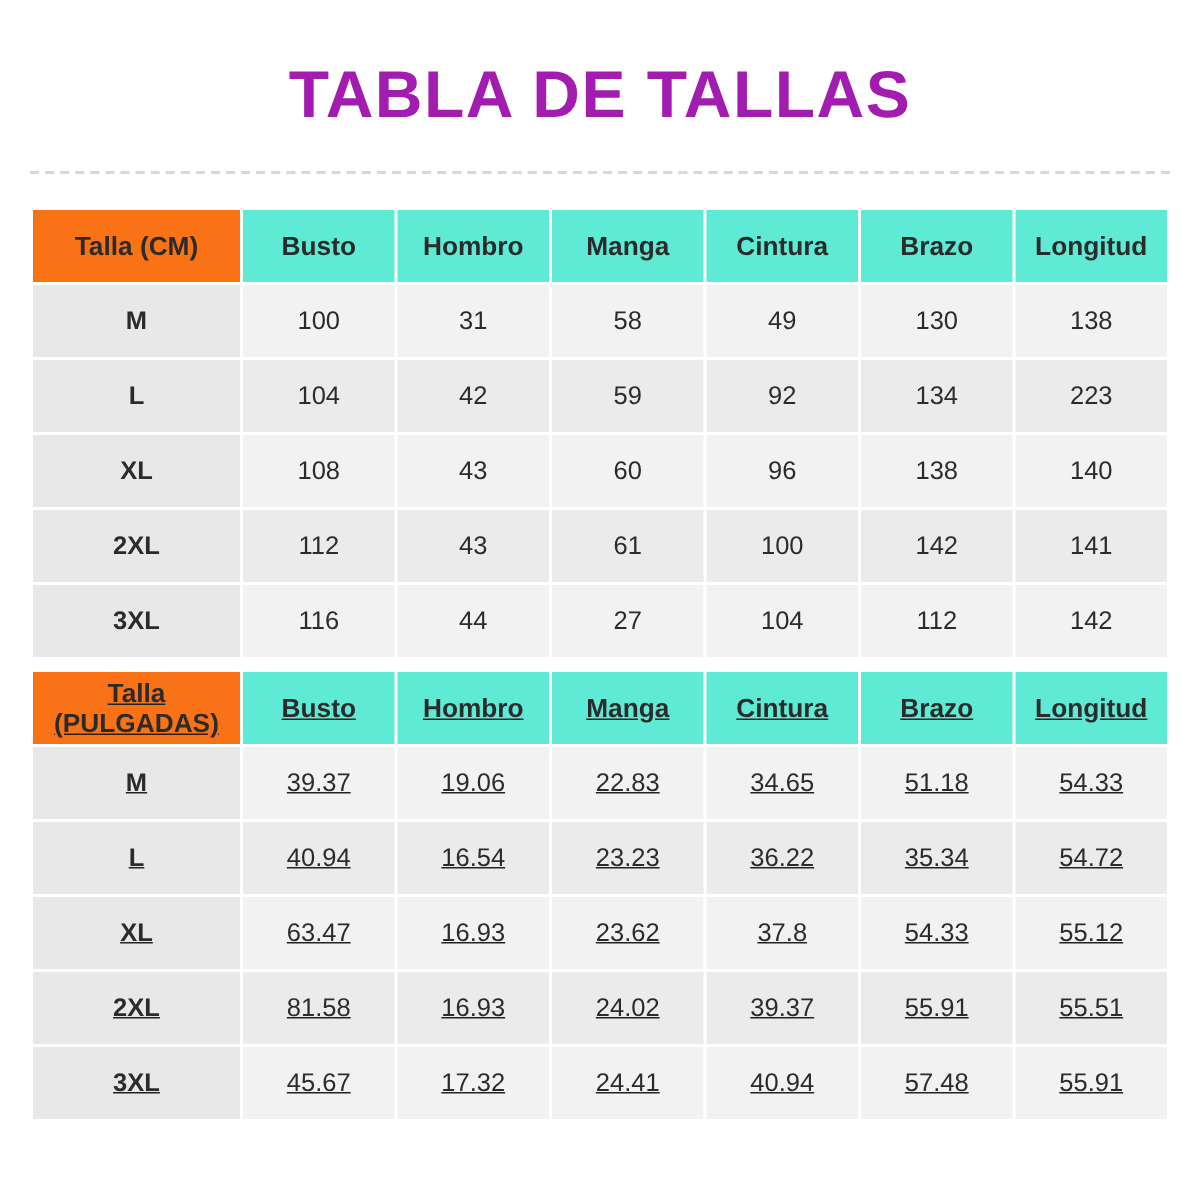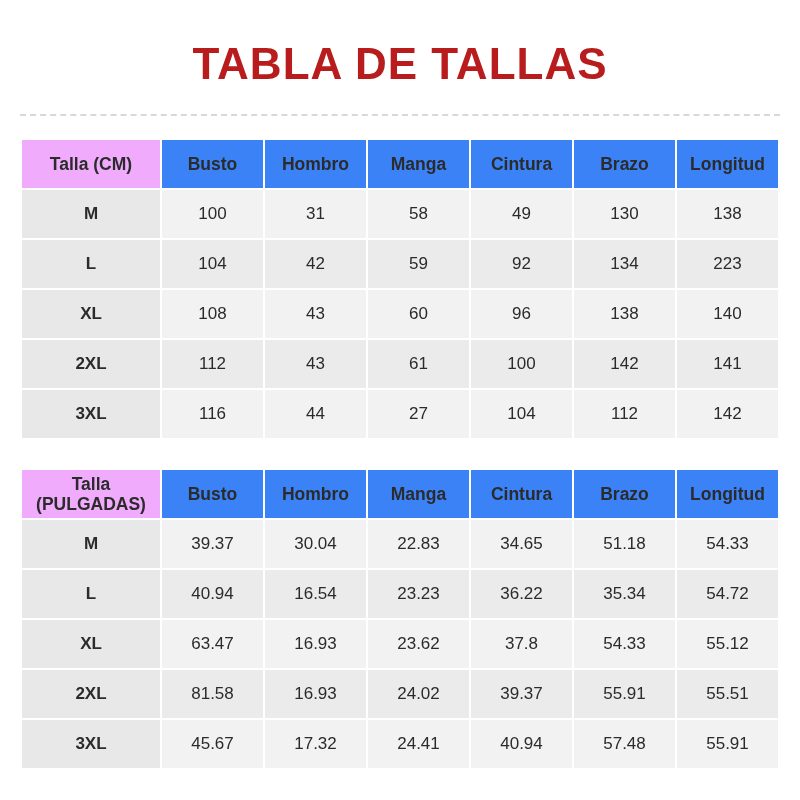--- a/index.html
+++ b/index.html
@@ -19,56 +19,57 @@
     height: 800px;
     box-sizing: border-box;
     padding: 0 20px;
     position: relative;
   }
   .title {
     text-align: center;
     font-size: 44px;
     font-weight: bold;
     letter-spacing: 1px;
-    color: #b91c1c;
+    color: #a21caf;
     margin: 40px 0 26px 0;
     line-height: 1.1;
   }
   .divider {
     border-top: 2px dashed #d8d8d8;
     margin: 0 0 22px 0;
     height: 0;
   }
   table {
     width: 760px;
     border-collapse: collapse;
     table-layout: fixed;
   }
   table + table {
-    margin-top: 28px;
+    margin-top: 6px;
+    text-decoration: underline;
   }
   col.sizecol { width: 140px; }
   col.datacol { width: 103px; }
   th, td {
     border: 2px solid #ffffff;
     text-align: center;
     font-size: 17px;
     height: 50px;
     padding: 0 2px;
     box-sizing: border-box;
     color: #2b2b2b;
     word-wrap: break-word;
   }
   thead th {
-    background: #3b82f6;
+    background: #5eead4;
     font-weight: bold;
     font-size: 17.5px;
   }
   thead th.hdr-size {
-    background: #f0abfc;
+    background: #f97316;
   }
   tbody td.size-cell {
     background: #e8e8e8;
     font-weight: bold;
   }
   tbody td.val {
     background: #f2f2f2;
   }
   tbody tr.alt td.val {
     background: #ebebeb;
@@ -181,21 +182,21 @@
         <th>Manga</th>
         <th>Cintura</th>
         <th>Brazo</th>
         <th>Longitud</th>
       </tr>
     </thead>
     <tbody>
       <tr>
         <td class="size-cell">M</td>
         <td class="val">39.37</td>
-        <td class="val">30.04</td>
+        <td class="val">19.06</td>
         <td class="val">22.83</td>
         <td class="val">34.65</td>
         <td class="val">51.18</td>
         <td class="val">54.33</td>
       </tr>
       <tr class="alt">
         <td class="size-cell">L</td>
         <td class="val">40.94</td>
         <td class="val">16.54</td>
         <td class="val">23.23</td>

